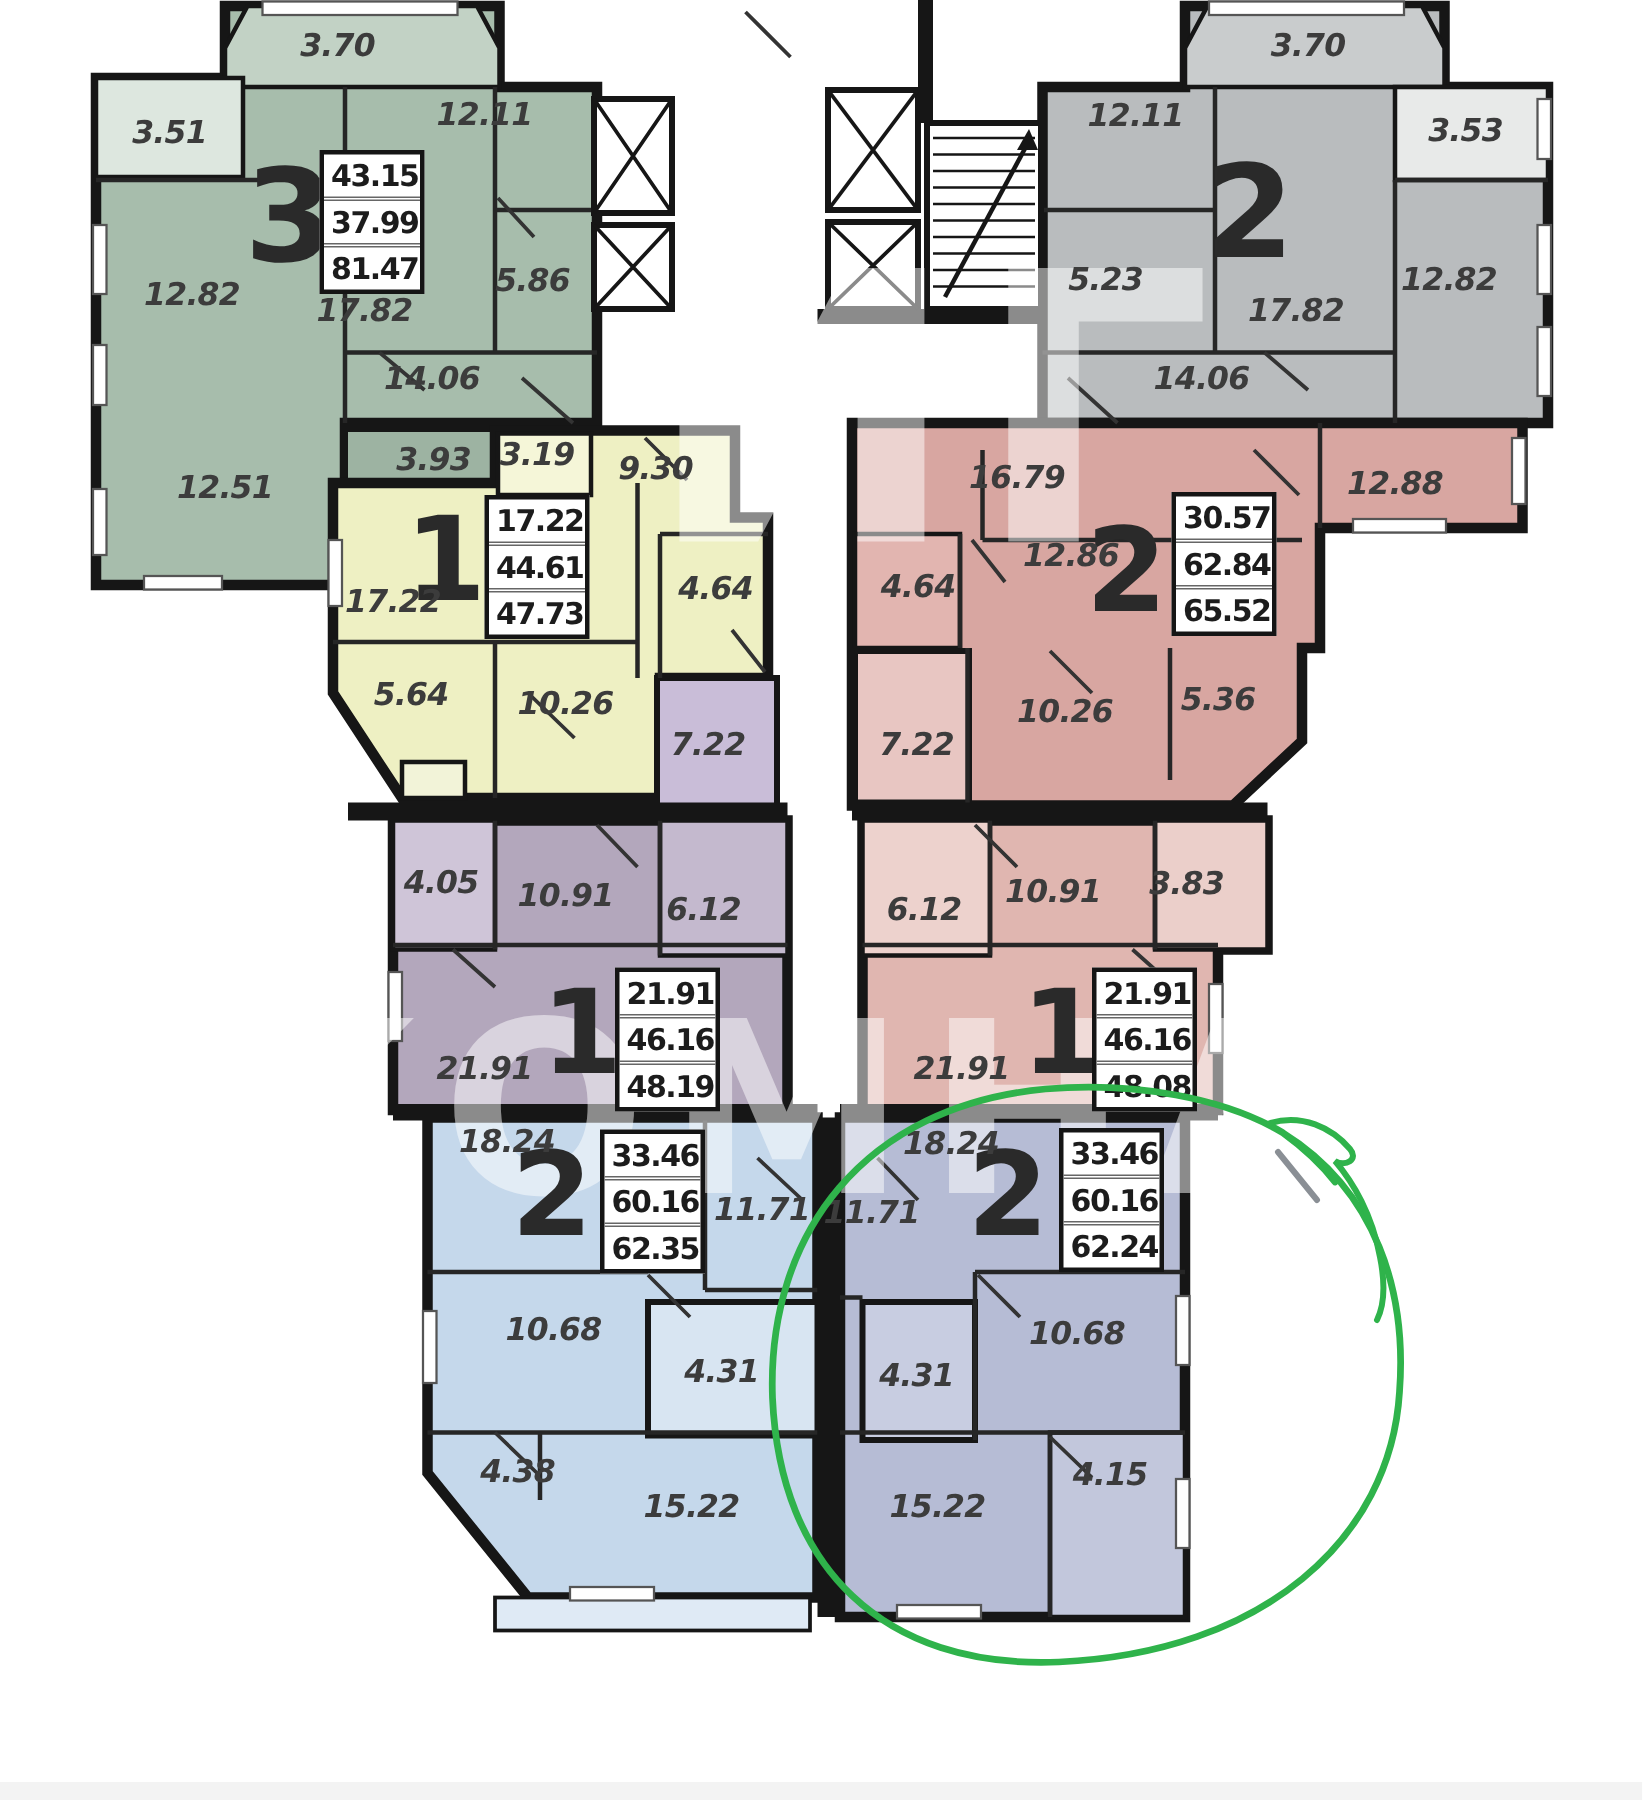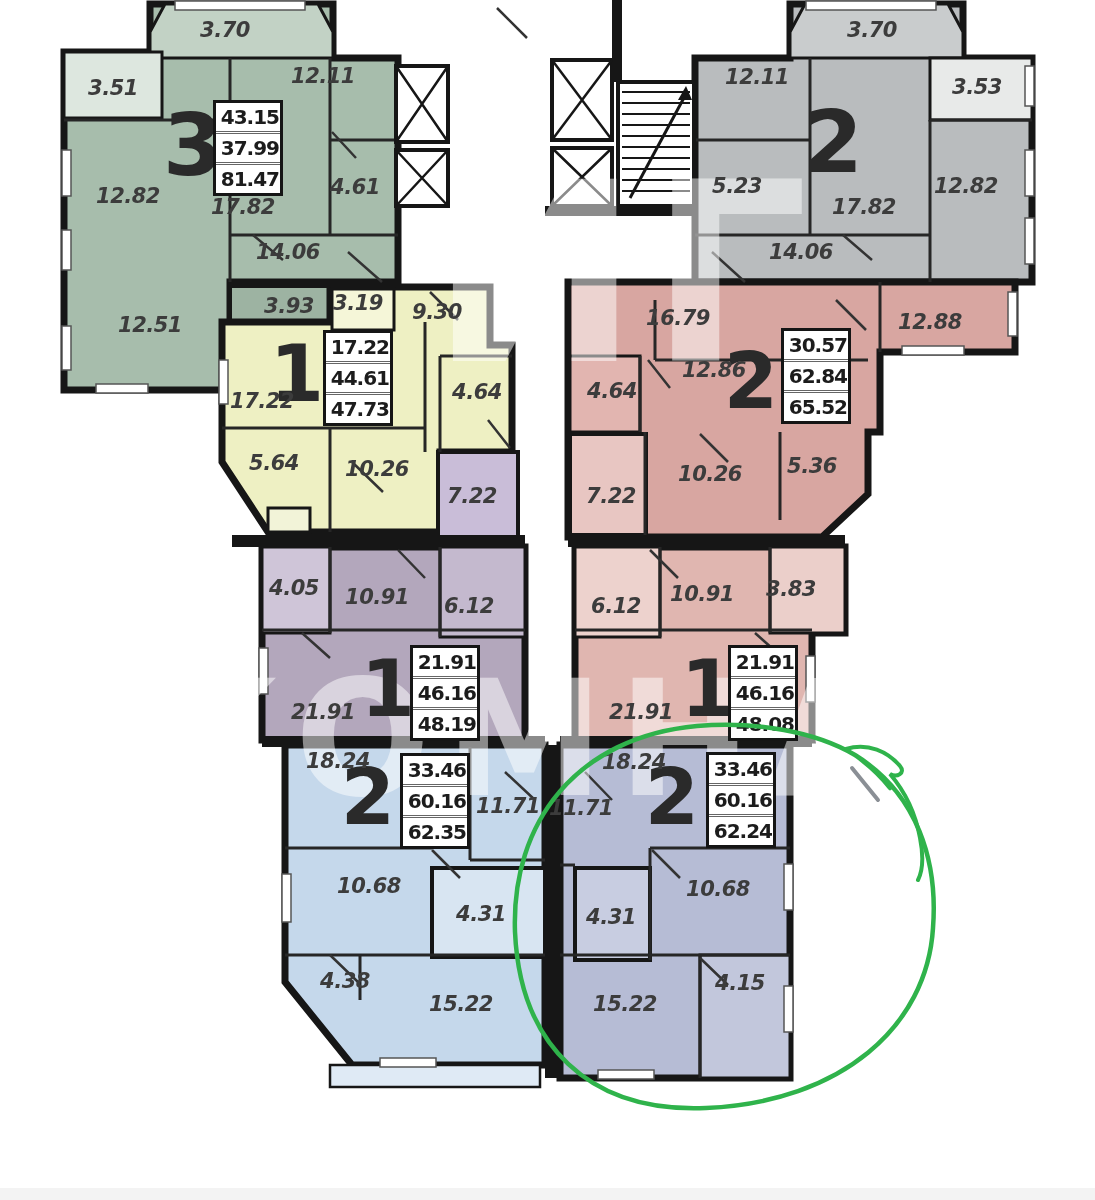--- a/index.html
+++ b/index.html
@@ -185,21 +185,21 @@
   <div class="stats" style="left:706px;top:752px">
     <div class="sv">33.46</div>
     <div class="sv">60.16</div>
     <div class="sv">62.24</div>
   </div>
 
   <div class="rl" style="left:225px;top:30px">3.70</div>
   <div class="rl" style="left:113px;top:88px">3.51</div>
   <div class="rl" style="left:323px;top:76px">12.11</div>
   <div class="rl" style="left:128px;top:196px">12.82</div>
-  <div class="rl" style="left:355px;top:187px">4.61</div>
+  <div class="rl" style="left:355px;top:187px">5.86</div>
   <div class="rl" style="left:243px;top:207px">17.82</div>
   <div class="rl" style="left:288px;top:252px">14.06</div>
   <div class="rl" style="left:150px;top:325px">12.51</div>
   <div class="rl" style="left:289px;top:306px">3.93</div>
 
   <div class="rl" style="left:872px;top:30px">3.70</div>
   <div class="rl" style="left:757px;top:77px">12.11</div>
   <div class="rl" style="left:977px;top:87px">3.53</div>
   <div class="rl" style="left:737px;top:186px">5.23</div>
   <div class="rl" style="left:864px;top:207px">17.82</div>

